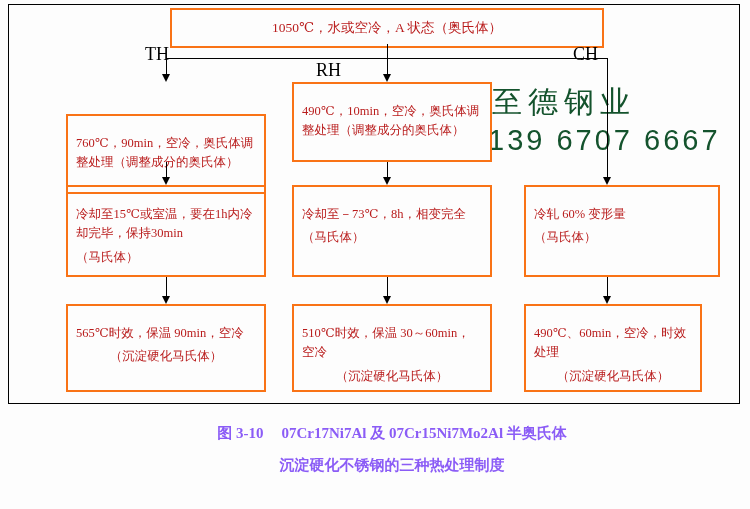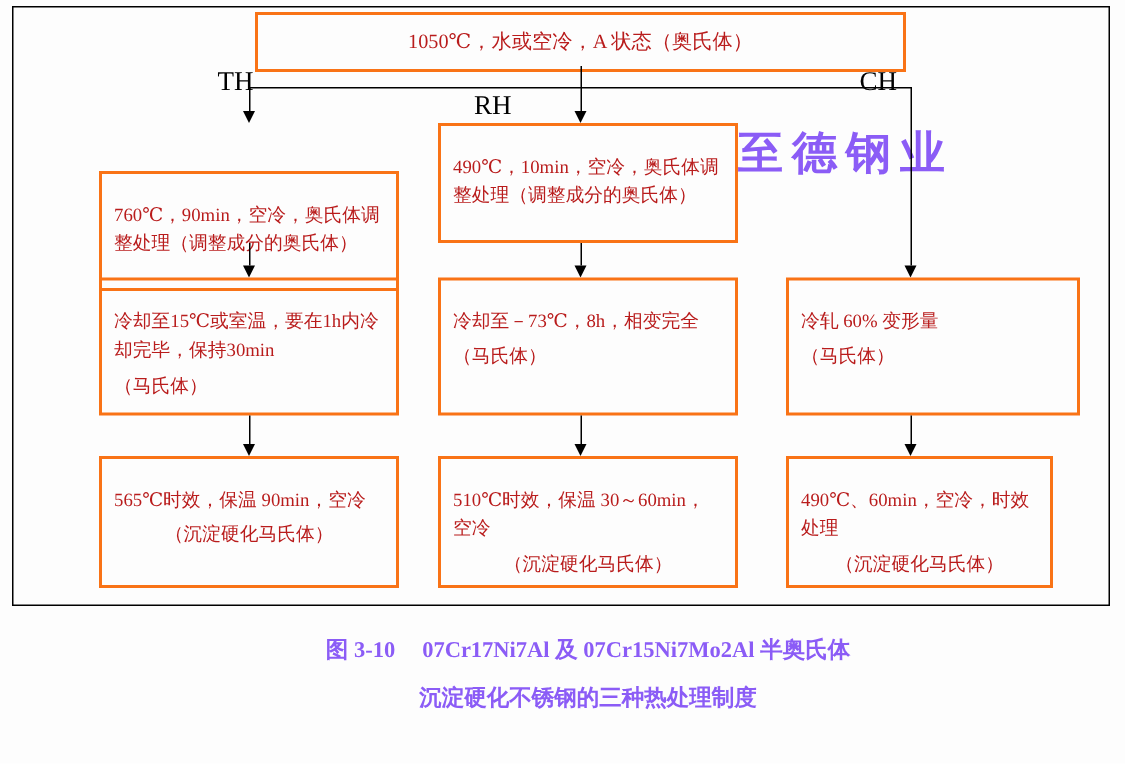--- a/index.html
+++ b/index.html
@@ -30,22 +30,22 @@
     width: 732px;
     height: 400px;
     border: 1px solid #000;
     box-sizing: border-box;
     background: transparent;
   }
 
   
   .watermark {
     position: absolute;
-    color: #8b5cf6;
-    font-weight: bold;
+    color: #14532d;
+    font-weight: normal;
     letter-spacing: 2px;
     user-select: none;
     white-space: nowrap;
     font-family: "Liberation Sans", "DejaVu Sans", sans-serif;
   }
   .wm-text {
     left: 492px;
     top: 82px;
     font-size: 30px;
     letter-spacing: 6px;
@@ -153,20 +153,21 @@
   .cap-gap { display: inline-block; width: 18px; }
 </style>
 </head>
 <body>
 
 <div id="page">
 
   <div class="frame"></div>
 
   <div class="watermark wm-text">至德钢业</div>
+  <div class="watermark wm-num">139 6707 6667</div>
 
   <div class="box center" id="box-top">
     <span>1050℃，水或空冷，A 状态（奥氏体）</span>
   </div>
 
   <div class="vline" style="left:387px; top:44px; height:14px;"></div>
   <div class="hline" style="left:166px; top:58px; width:442px;"></div>
 
   <div class="vline" style="left:166px; top:58px; height:16px;"></div>
   <div class="arrow-down" style="left:161.5px; top:74px;"></div>

